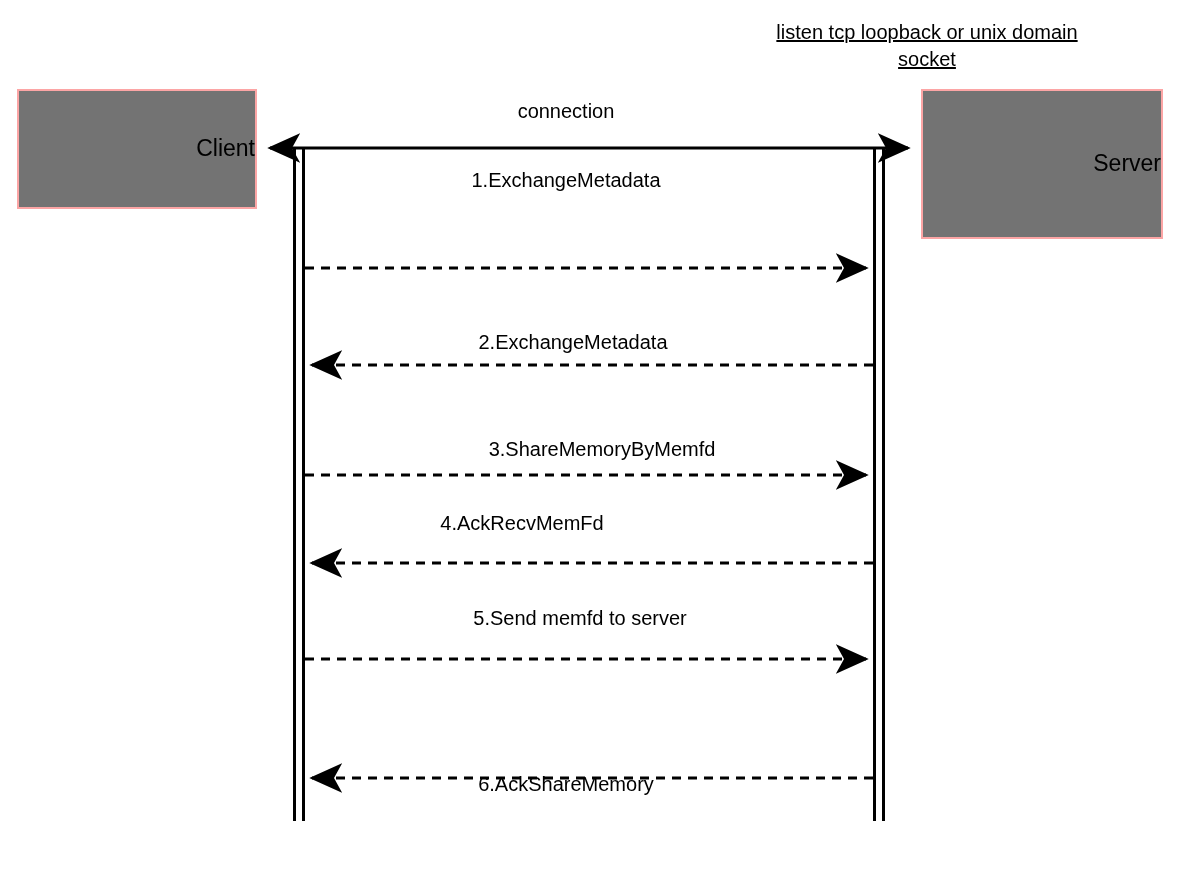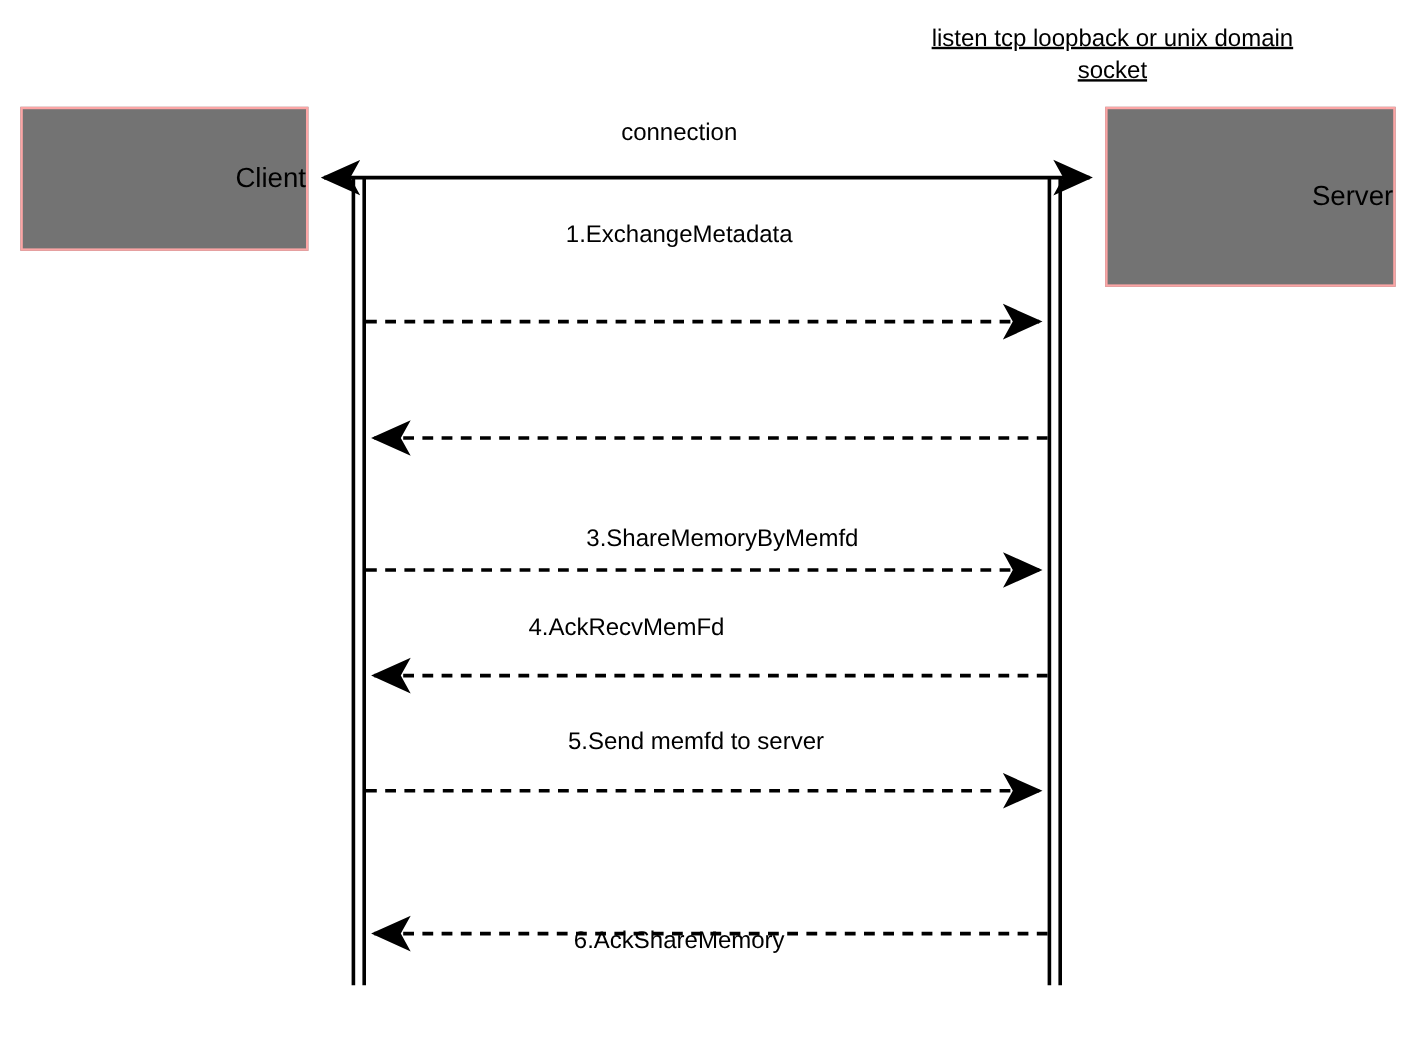--- a/index.html
+++ b/index.html
@@ -123,22 +123,23 @@
   </div>
 
   <div class="node-box" style="left:921px; top:89px; width:242px; height:150px;">
     <span class="node-label">Server</span>
   </div>
 
   <div class="free-text multiline" style="left:927px; top:19px;">listen tcp loopback or unix domain socket</div>
 
   <div class="msg-label" style="left:566px; top:111px;">connection</div>
 
-  <div class="msg-label" style="left:566px; top:196px;">1.ExchangeMetadata</div>
+  <div class="msg-label" style="left:566px; top:180px;">1.ExchangeMetadata</div>
 
+  <div class="msg-label" style="left:573px; top:342px;">2.ExchangeMetadata</div>
 
   <div class="msg-label" style="left:602px; top:449px;">3.ShareMemoryByMemfd</div>
 
   <div class="msg-label" style="left:522px; top:523px;">4.AckRecvMemFd</div>
 
   <div class="msg-label" style="left:580px; top:618px;">5.Send memfd to server</div>
 
   <div class="msg-label" style="left:566px; top:736px;margin-top:48px;">6.AckShareMemory</div>
 
 </div>

